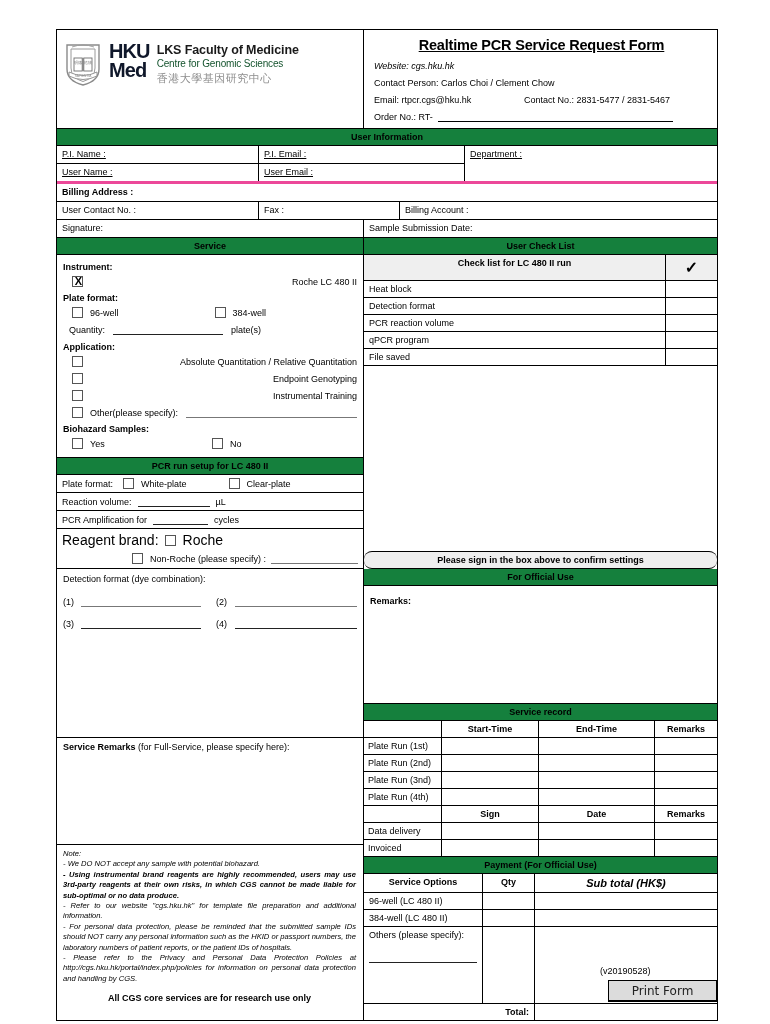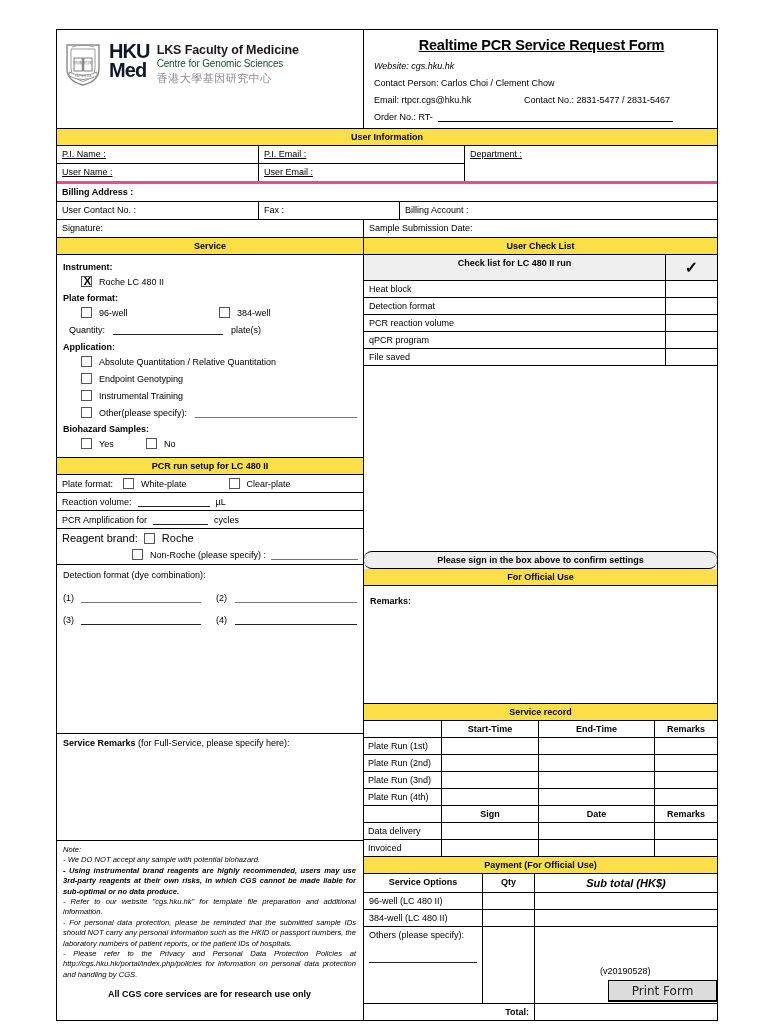--- a/index.html
+++ b/index.html
@@ -71,21 +71,21 @@
   .order-line { display: flex; align-items: flex-end; font-size: 9px; }
   .order-rule {
     flex: 1;
     border-bottom: 1px solid #000;
     margin-left: 5px;
     margin-right: 36px;
     height: 9px;
   }
   
   .band {
-    background: #fde047;
+    background: #15803d;
     text-align: center;
     font-size: 9px;
     font-weight: bold;
     padding: 3px 0 3px;
     border-bottom: 1px solid #000;
     box-sizing: border-box;
   }
   .band.light { background: #efefef; }
   .r { display: flex; border-bottom: 1px solid #000; }
   .r:last-child { border-bottom: none; }
@@ -129,21 +129,21 @@
     font-size: 11px;
     font-weight: bold;
     line-height: 14px;
     color: #000;
   }
   .opt-row { display: flex; font-size: 9px; margin-bottom: 6px; }
   .opt-row .half { width: 145px; display: flex; align-items: center; }
   .qty-row { display: flex; align-items: flex-end; font-size: 9px; margin: 0 0 7px 6px; }
   .rule { border-bottom: 1px solid #777; height: 10px; }
   .rule-dk { border-bottom: 1px solid #222; height: 10px; }
-  .ind { margin-left: 18px; }
+  .ind { margin-left: 9px; justify-content: space-between; }
   
   .pcr-r { display: flex; align-items: center; border-bottom: 1px solid #000; font-size: 9px; padding: 3px 5px; box-sizing: border-box; min-height: 18px;}
   
   .cl-row { display: flex; border-bottom: 1px solid #000; }
   .cl-name { flex: 1; font-size: 9px; padding: 3px 5px; box-sizing: border-box; }
   .cl-tick { width: 52px; border-left: 1px solid #000; box-sizing: border-box; }
   .cl-head { background: #efefef; font-weight: bold; text-align: center; }
   .sign-space { flex: 1; min-height: 185px; }
   .remarks-box { height: 118px; border-bottom: 1.5px solid #000; padding: 4px 6px; box-sizing: border-box; }
   .bold9 { font-size: 9px; font-weight: bold; }
@@ -348,21 +348,21 @@
             <span>Reaction volume:</span>
             <span class="rule-dk" style="width:72px;margin:0 6px;"></span>
             <span>µL</span>
           </div>
           <div class="pcr-r">
             <span>PCR Amplification for</span>
             <span class="rule-dk" style="width:55px;margin:0 6px;"></span>
             <span>cycles</span>
           </div>
           <div style="border-bottom:1px solid #000;padding:3px 5px 4px;">
-            <div style="display:flex;align-items:center;font-size:11px;margin-bottom:5px;text-align:right;">
+            <div style="display:flex;align-items:center;font-size:14px;margin-bottom:5px;text-align:right;">
               <span>Reagent brand:</span>
               <span class="cbx" style="margin-left:6px;"></span>
               <span>Roche</span>
             </div>
             <div style="display:flex;align-items:center;font-size:9px;margin-left:70px;">
               <span class="cbx"></span>
               <span>Non-Roche (please specify) :</span>
               <span class="rule" style="flex:1;margin-left:5px;"></span>
             </div>
           </div>

